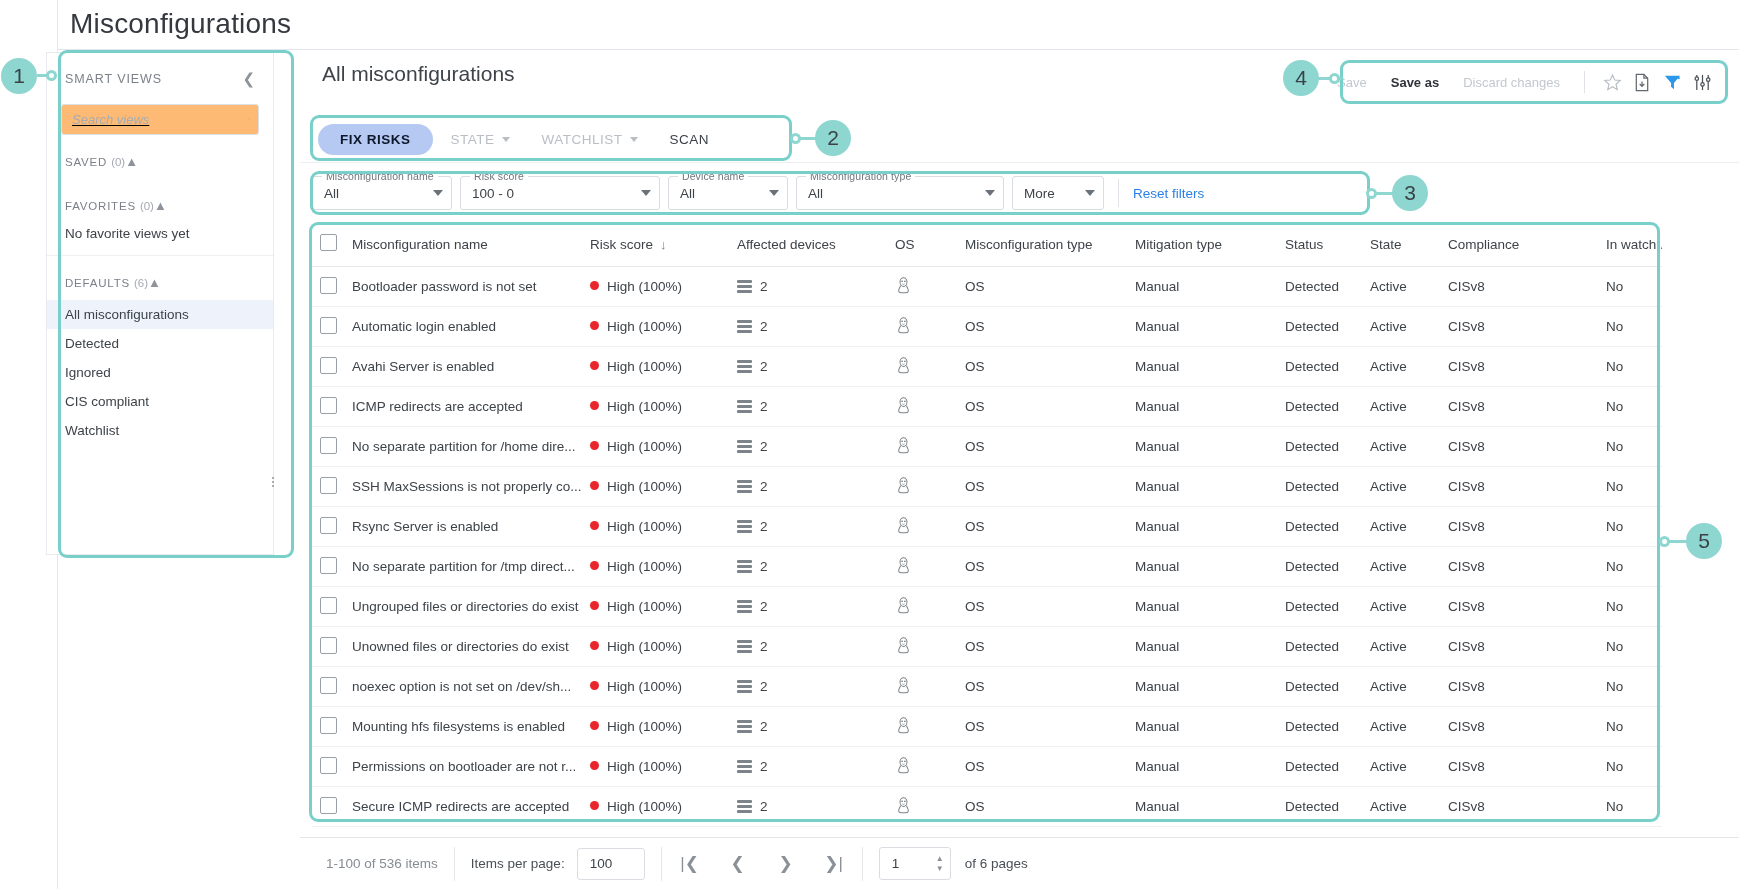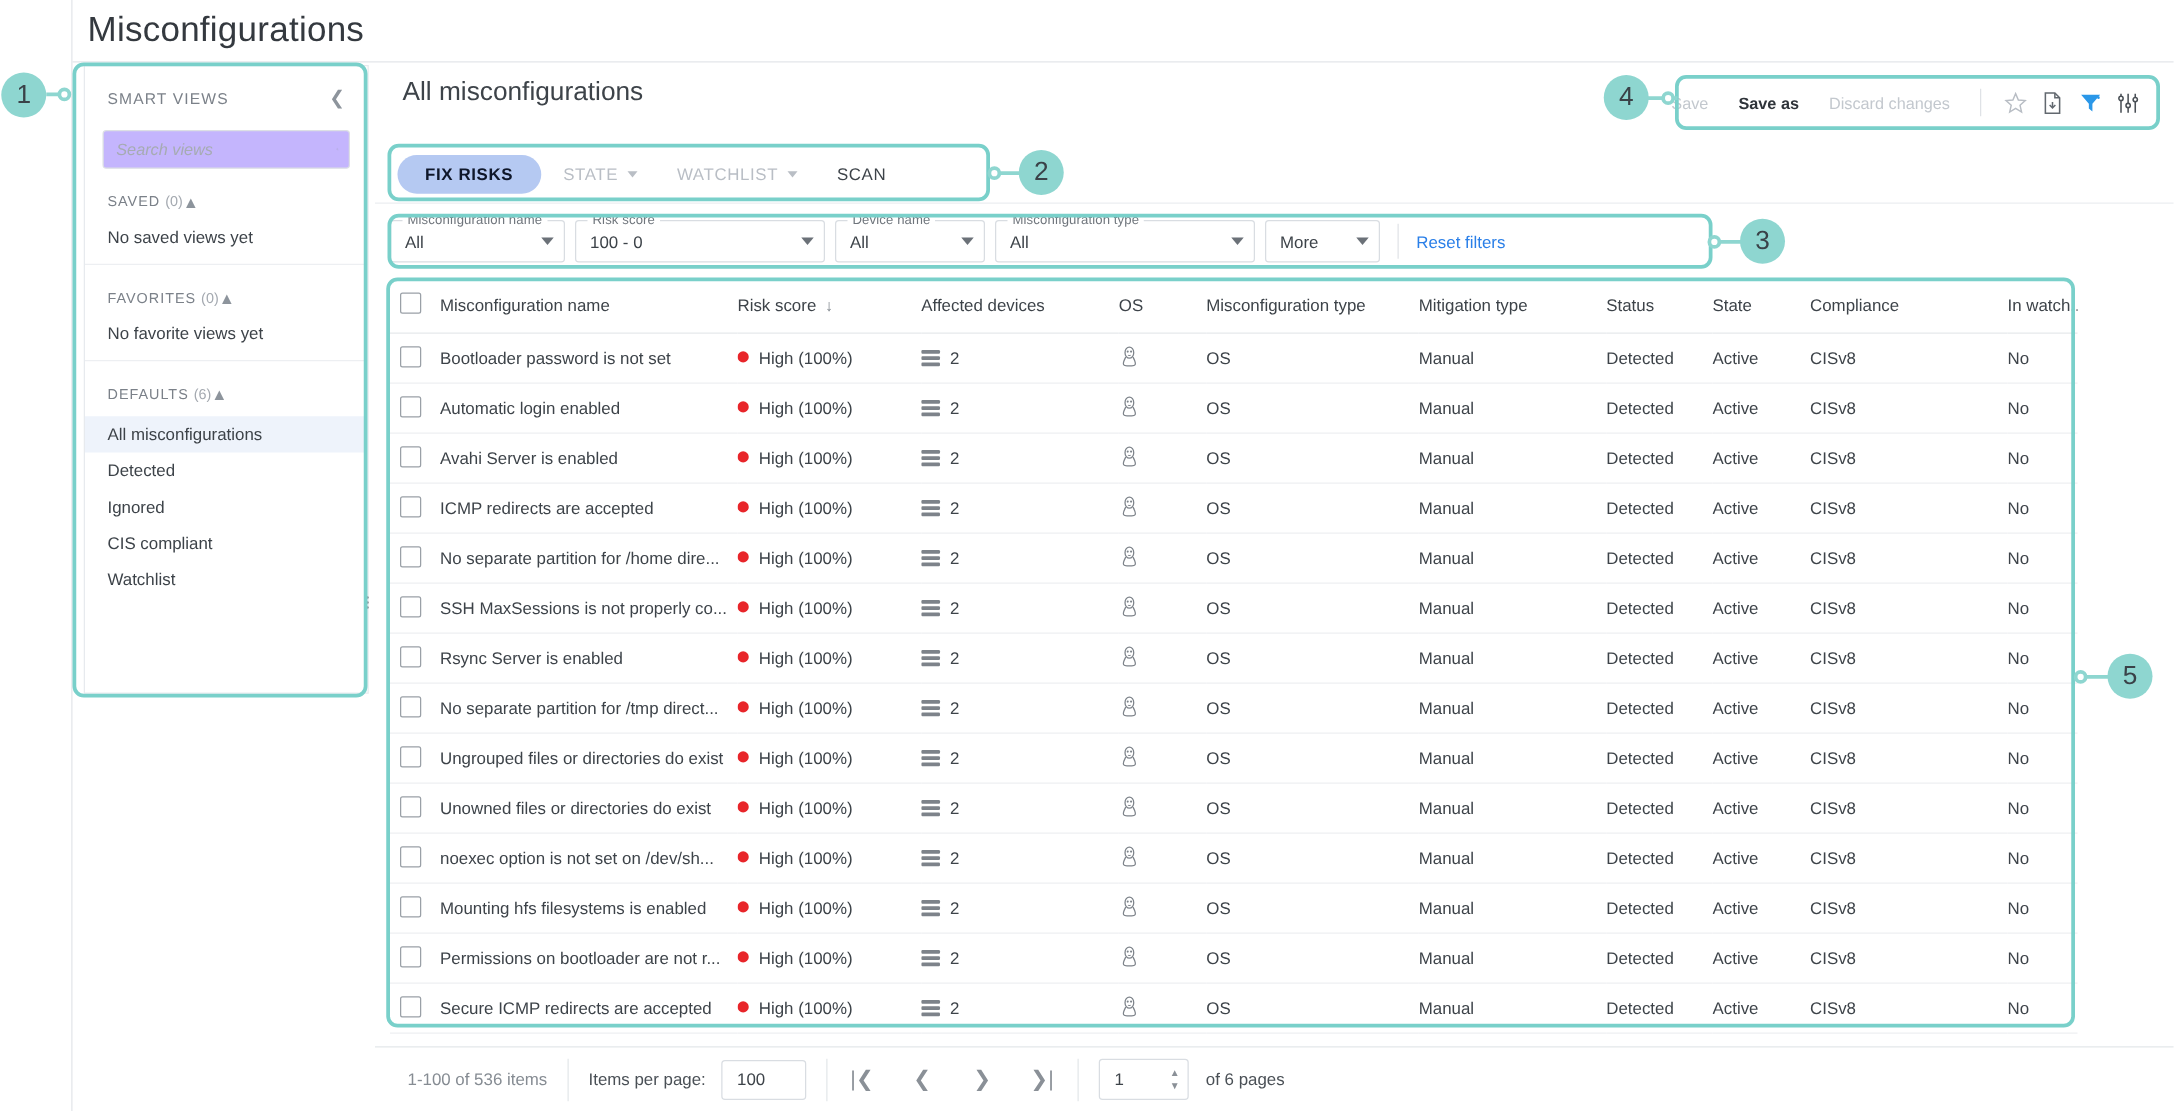--- a/index.html
+++ b/index.html
@@ -22,33 +22,33 @@
     position: absolute; left: 70px; top: 8px;
     font-size: 28px; color: #34393f; font-weight: 400; letter-spacing: .2px;
   }
   .title-rule {
     position: absolute; left: 58px; top: 49px; width: 1681px; height: 1px;
     background: #e3e6ea;
   }
 
   
   .sidebar {
-    position: absolute; left: 67px; top: 52px; width: 228px; height: 503px;
+    position: absolute; left: 46px; top: 52px; width: 228px; height: 503px;
     background: #fff; border: 1px solid #e7eaee;
   }
   .sv-head {
     display: flex; align-items: center; justify-content: space-between;
     padding: 18px 18px 6px 18px;
   }
   .sv-head-label { font-size: 12.5px; letter-spacing: .9px; color: #7b8189; font-weight: 400; }
   .chev-left { color: #8d949c; font-size: 15px; line-height: 1; }
   .search-wrap {
     margin: 12px 14px 0 14px; height: 31px;
     border: 1px solid #dcdfe4; border-radius: 3px;
-    display: flex; align-items: center; padding: 0 8px 0 10px; background: #c4b5fd;
+    display: flex; align-items: center; padding: 0 8px 0 10px; background: #fdba74; text-decoration: underline;
   }
   .search-wrap input {
     border: 0; outline: 0; flex: 1; font-size: 13px; color: #55595e;
     font-family: "Liberation Sans", sans-serif; background: transparent;
   }
   .search-wrap input::placeholder { color: #a6abb2; font-style: italic; }
   .sect-head {
     display: flex; align-items: center; 
     padding: 0 18px; height: 36px; margin-top: 8px;
   }
@@ -239,21 +239,20 @@
       <svg width="15" height="15" viewBox="0 0 16 16">
         <circle cx="6.6" cy="6.6" r="4.8" fill="none" stroke="#a6abb2" stroke-width="1.3"></circle>
         <line x1="10.2" y1="10.2" x2="14.4" y2="14.4" stroke="#a6abb2" stroke-width="1.3"></line>
       </svg>
     </div>
 
     <div class="sect-head">
       <span><span class="sect-title">SAVED</span><span class="sect-count">(0)</span></span>
       <span class="chev-up">▲</span>
     </div>
-    <div class="empty-row">No saved views yet</div>
 
     <div class="sect-head">
       <span><span class="sect-title">FAVORITES</span><span class="sect-count">(0)</span></span>
       <span class="chev-up">▲</span>
     </div>
     <div class="empty-row">No favorite views yet</div>
 
     <div class="sect-head">
       <span><span class="sect-title">DEFAULTS</span><span class="sect-count">(6)</span></span>
       <span class="chev-up">▲</span>

